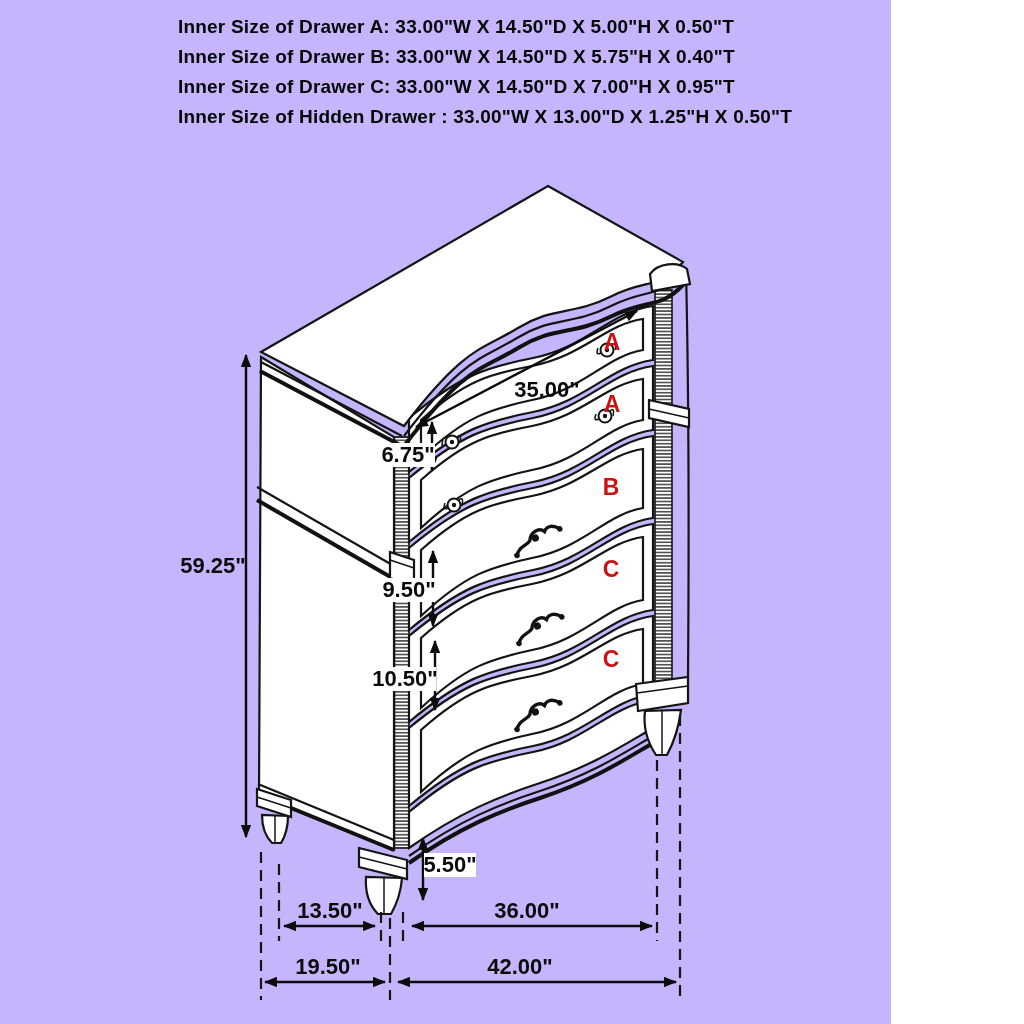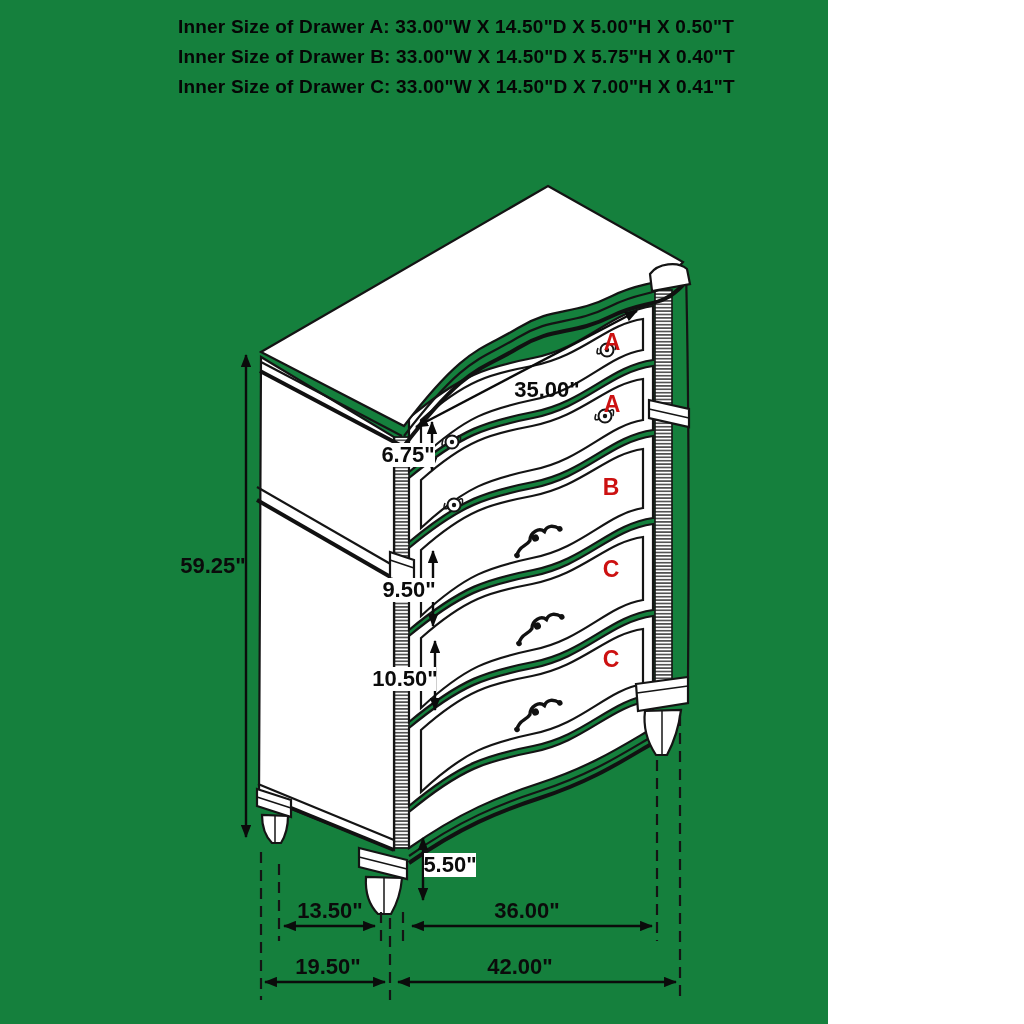--- a/index.html
+++ b/index.html
@@ -1,16 +1,16 @@
 <!DOCTYPE html>
 <html><head>
 <meta charset="utf-8">
 <style>
   html,body { margin:0; padding:0; background:#ffffff; }
-  .stage { position:relative; width:828px; height:1024px; background:#15803d; overflow:hidden;
+  .stage { position:relative; width:891px; height:1024px; background:#c4b5fd; overflow:hidden;
            font-family:"Liberation Sans", sans-serif; }
   .header { position:absolute; left:178px; top:12px; font-weight:700; font-size:19px;
             line-height:30px; color:#060606; white-space:nowrap; letter-spacing:.2px; }
   svg.diagram { position:absolute; left:0; top:0; }
   .ln   { stroke:#141414; stroke-width:2.2; fill:none; }
   .lnw  { stroke:#141414; stroke-width:2.2; fill:#ffffff; }
   .thin { stroke:#141414; stroke-width:1.5; fill:none; }
   .thick{ stroke:#111111; stroke-width:4;   fill:none; }
   .dash { stroke:#141414; stroke-width:2.2; fill:none; stroke-dasharray:11 7; }
   .dimln{ stroke:#0b0b0b; stroke-width:2.4; fill:none; }
@@ -20,21 +20,22 @@
                 text-anchor:middle; }
 </style>
 </head>
 <body>
 
 <div class="stage">
 
   <div class="header">
     <div>Inner Size of Drawer A: 33.00"W X 14.50"D X 5.00"H X 0.50"T</div>
     <div>Inner Size of Drawer B: 33.00"W X 14.50"D X 5.75"H X 0.40"T</div>
-    <div>Inner Size of Drawer C: 33.00"W X 14.50"D X 7.00"H X 0.41"T</div>
+    <div>Inner Size of Drawer C: 33.00"W X 14.50"D X 7.00"H X 0.95"T</div>
+    <div>Inner Size of Hidden Drawer : 33.00"W X 13.00"D X 1.25"H X 0.50"T</div>
   </div>
 
   <svg class="diagram" width="1024" height="1024" viewBox="0 0 1024 1024">
     <defs>
       <marker id="ah" viewBox="0 0 10 8" refX="9.2" refY="4" markerWidth="13" markerHeight="10.4" orient="auto-start-reverse" markerUnits="userSpaceOnUse">
         <path d="M0 0 L10 4 L0 8 Z" fill="#0b0b0b"></path>
       </marker>
       <pattern id="flute" width="20" height="3.4" patternUnits="userSpaceOnUse">
         <rect width="20" height="3.4" fill="#ffffff"></rect>
         <path d="M0 1.7 H20" stroke="#2e2e2e" stroke-width="1.4"></path>

